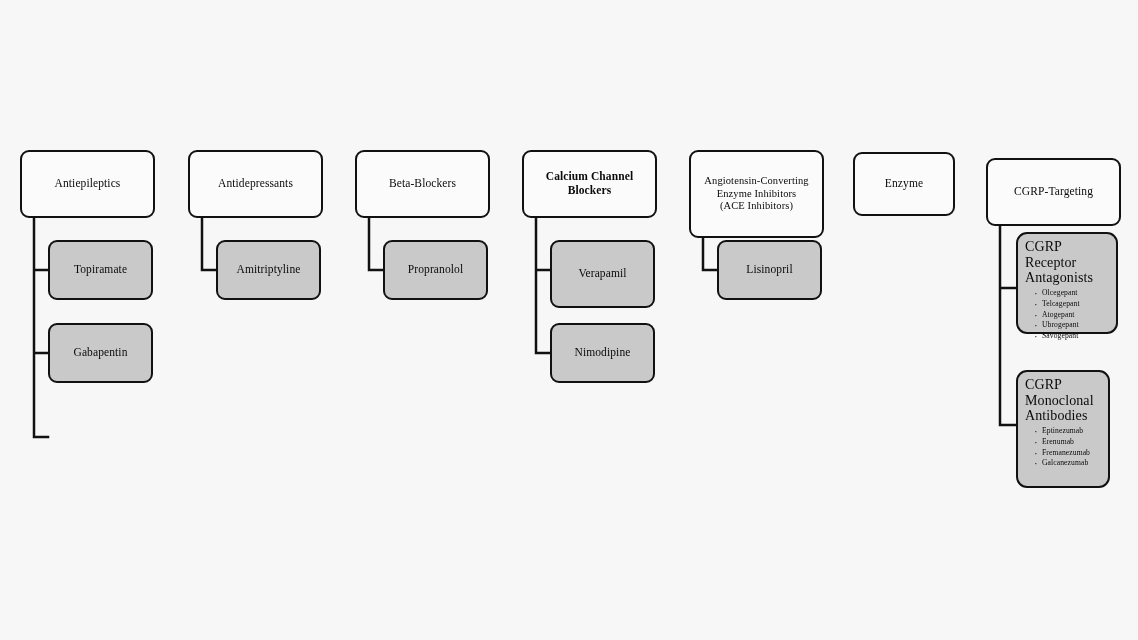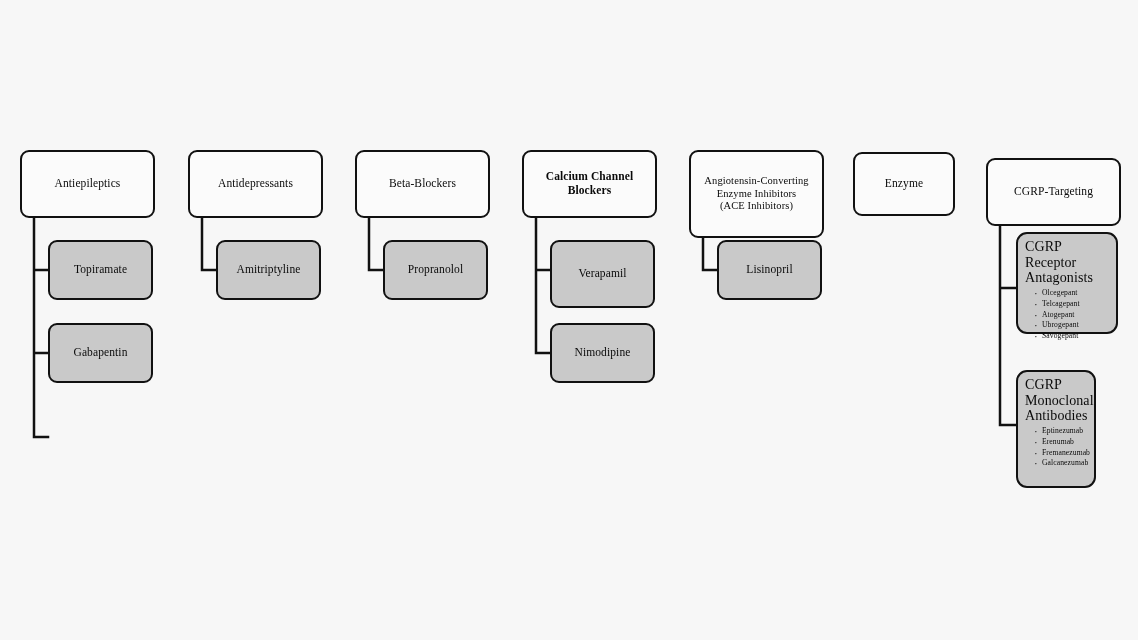--- a/index.html
+++ b/index.html
@@ -170,21 +170,21 @@
 Antagonists</span>
     <ul class="bullet-list">
       <li>Olcegepant</li>
       <li>Telcagepant</li>
       <li>Atogepant</li>
       <li>Ubrogepant</li>
       <li>Savogepant</li>
     </ul>
   </div>
 
-  <div class="node list-node" style="left:1016px; top:370px; width:80px; height:118px;">
+  <div class="node list-node" style="left:1016px; top:370px; width:94px; height:118px;">
     <span class="list-title">CGRP
 Monoclonal
 Antibodies</span>
     <ul class="bullet-list">
       <li>Eptinezumab</li>
       <li>Erenumab</li>
       <li>Fremanezumab</li>
       <li>Galcanezumab</li>
     </ul>
   </div>

